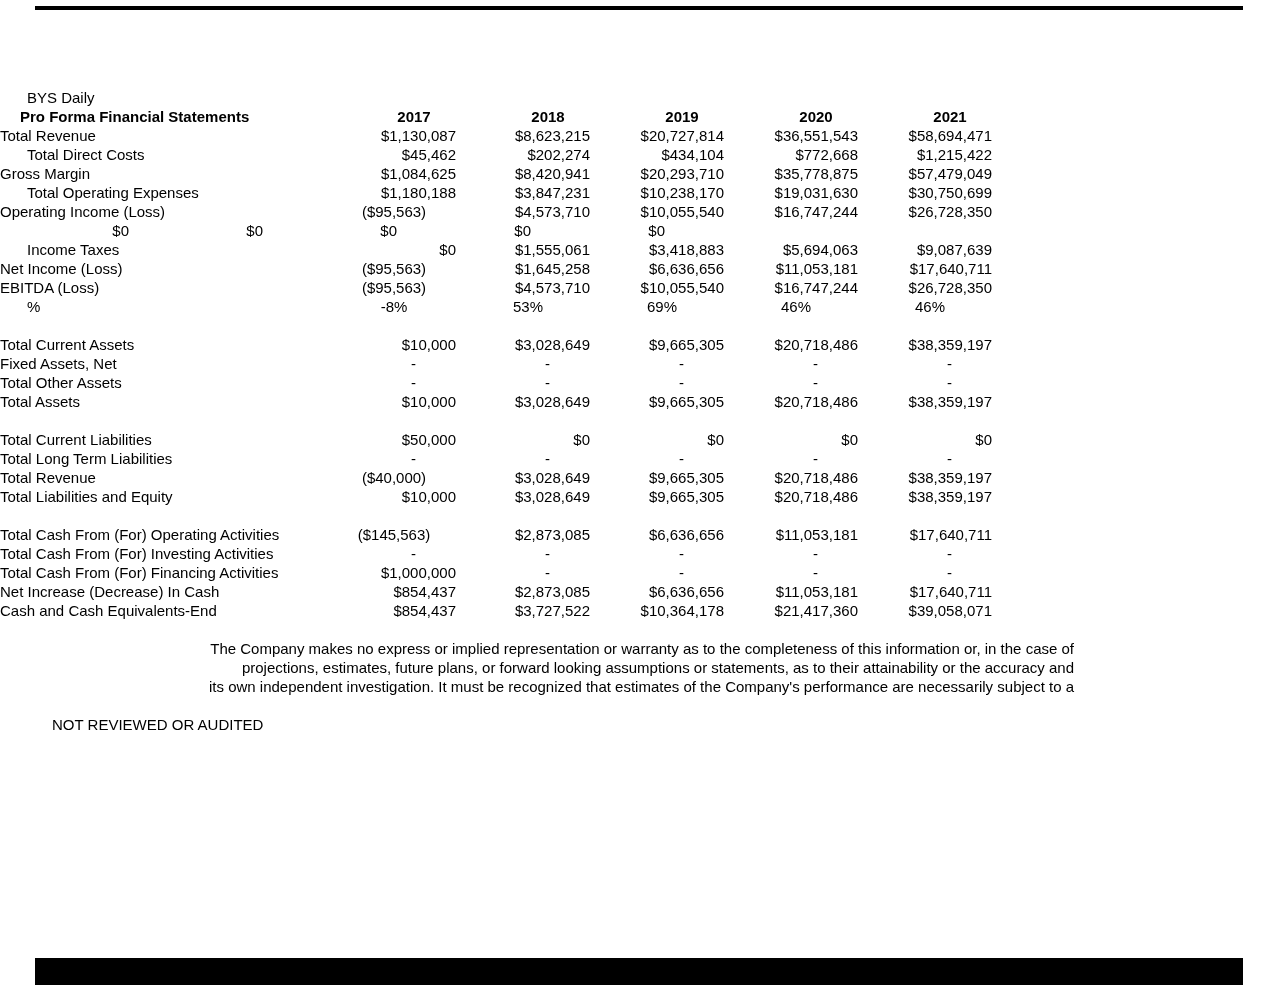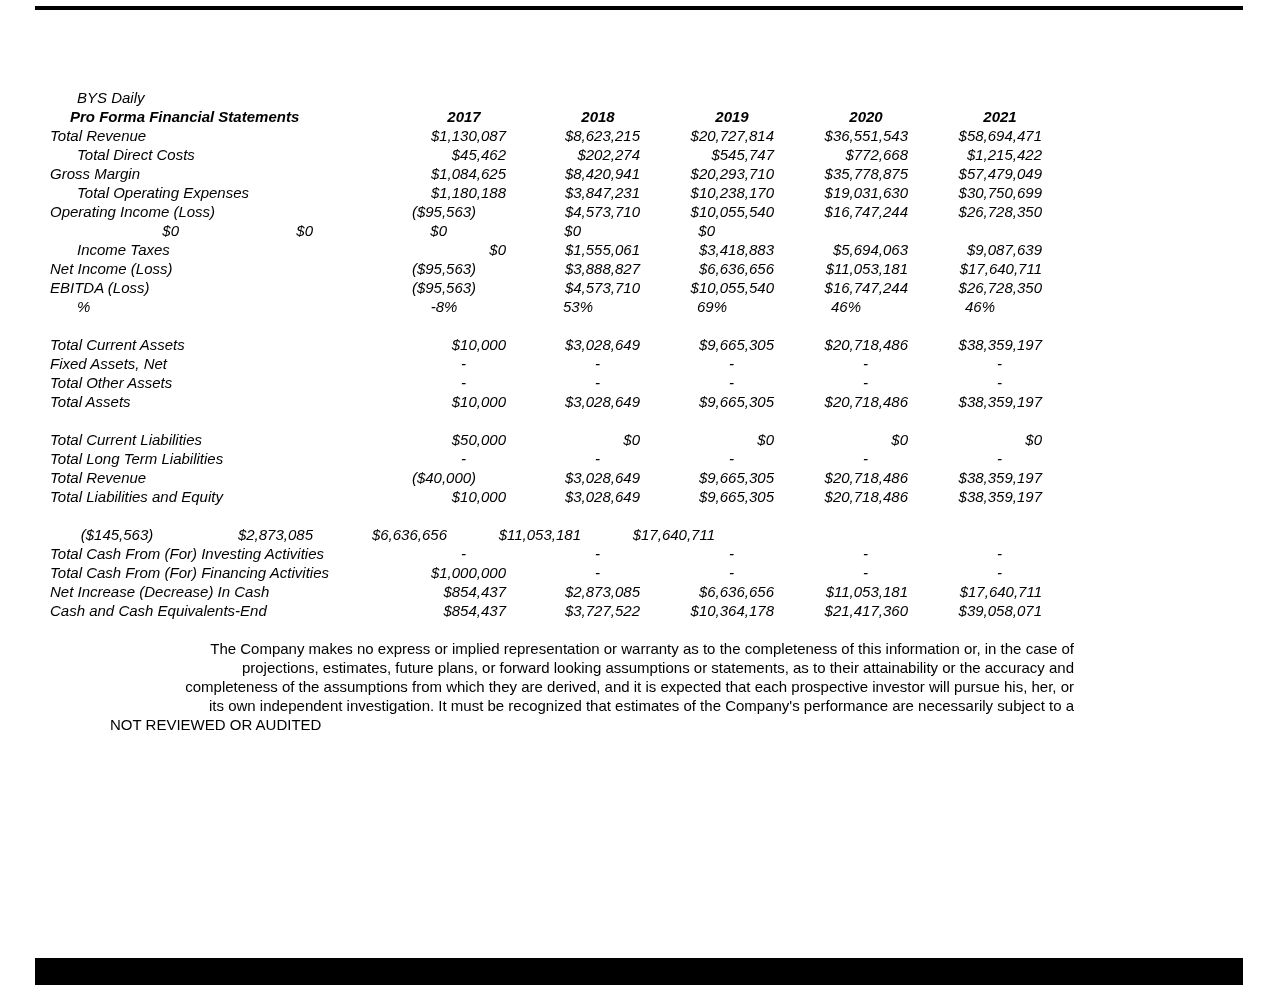--- a/index.html
+++ b/index.html
@@ -6,37 +6,37 @@
   html,body { width:1280px; height:989px; background:#ffffff; overflow:hidden; }
   body { position:relative; font-family:"Liberation Sans","DejaVu Sans",sans-serif; color:#000000; }
 
   .black-bar { position:absolute; left:35px; width:1208px; background:#000000; }
   .black-bar.top { top:6px; height:4px; }
   .black-bar.bottom { top:958px; height:27px; }
 
   .doc { position:absolute; left:0; top:88px; width:1280px;
          font-size:15px; line-height:19px; }
 
-  .row { display:flex; padding-left:50px; height:19px; white-space:nowrap;font-style:italic; }
+  .row { display:flex; height:19px; white-space:nowrap; }
   .label { flex:0 0 327px; width:327px; }
   .label.indent { padding-left:27px; }
   .label.title { font-weight:bold;margin-left:20px; }
 
   .cell { flex:0 0 134px; width:134px; text-align:right; }
   .cell.year { text-align:center; font-weight:bold; }
   .cell.cur  { padding-right:5px; }
   .cell.neg, .cell.pct { padding-right:0;text-align:center; }
   .cell.dash { padding-right:45px; }
 
   .spacer { height:19px; }
 
   .disclaimer { margin-top:19px; margin-left:50px; width:1024px; text-align:right; }
   .dline { height:19px; }
 
-  .footer-row { padding-left:110px; height:19px; }
+  .footer-row { margin-top:19px; padding-left:52px; height:19px; }
 </style>
 </head>
 <body>
 
 <div class="black-bar top"></div>
 <div class="black-bar bottom"></div>
 
 <div class="doc">
 
   <div class="row">
@@ -57,21 +57,21 @@
         <span class="cell cur">$1,130,087</span>
         <span class="cell cur">$8,623,215</span>
         <span class="cell cur">$20,727,814</span>
         <span class="cell cur">$36,551,543</span>
         <span class="cell cur">$58,694,471</span>
       </div>
       <div class="row">
         <span class="label indent">Total Direct Costs</span>
         <span class="cell cur">$45,462</span>
         <span class="cell cur">$202,274</span>
-        <span class="cell cur">$545,747</span>
+        <span class="cell cur">$434,104</span>
         <span class="cell cur">$772,668</span>
         <span class="cell cur">$1,215,422</span>
       </div>
       <div class="row">
         <span class="label">Gross Margin</span>
         <span class="cell cur">$1,084,625</span>
         <span class="cell cur">$8,420,941</span>
         <span class="cell cur">$20,293,710</span>
         <span class="cell cur">$35,778,875</span>
         <span class="cell cur">$57,479,049</span>
@@ -103,21 +103,21 @@
         <span class="label indent">Income Taxes</span>
         <span class="cell cur">$0</span>
         <span class="cell cur">$1,555,061</span>
         <span class="cell cur">$3,418,883</span>
         <span class="cell cur">$5,694,063</span>
         <span class="cell cur">$9,087,639</span>
       </div>
       <div class="row">
         <span class="label">Net Income (Loss)</span>
         <span class="cell neg">($95,563)</span>
-        <span class="cell cur">$3,888,827</span>
+        <span class="cell cur">$1,645,258</span>
         <span class="cell cur">$6,636,656</span>
         <span class="cell cur">$11,053,181</span>
         <span class="cell cur">$17,640,711</span>
       </div>
       <div class="row">
         <span class="label">EBITDA (Loss)</span>
         <span class="cell neg">($95,563)</span>
         <span class="cell cur">$4,573,710</span>
         <span class="cell cur">$10,055,540</span>
         <span class="cell cur">$16,747,244</span>
@@ -192,20 +192,21 @@
       <div class="row">
         <span class="label">Total Liabilities and Equity</span>
         <span class="cell cur">$10,000</span>
         <span class="cell cur">$3,028,649</span>
         <span class="cell cur">$9,665,305</span>
         <span class="cell cur">$20,718,486</span>
         <span class="cell cur">$38,359,197</span>
       </div>
       <div class="spacer"></div>
       <div class="row">
+        <span class="label">Total Cash From (For) Operating Activities</span>
         <span class="cell neg">($145,563)</span>
         <span class="cell cur">$2,873,085</span>
         <span class="cell cur">$6,636,656</span>
         <span class="cell cur">$11,053,181</span>
         <span class="cell cur">$17,640,711</span>
       </div>
       <div class="row">
         <span class="label">Total Cash From (For) Investing Activities</span>
         <span class="cell dash">-</span>
         <span class="cell dash">-</span>
@@ -235,21 +236,20 @@
         <span class="cell cur">$3,727,522</span>
         <span class="cell cur">$10,364,178</span>
         <span class="cell cur">$21,417,360</span>
         <span class="cell cur">$39,058,071</span>
       </div>
     </div>
 
   <div class="disclaimer">
       <div class="dline">The Company makes no express or implied representation or warranty as to the completeness of this information or, in the case of</div>
       <div class="dline">projections, estimates, future plans, or forward looking assumptions or statements, as to their attainability or the accuracy and</div>
-      <div class="dline">completeness of the assumptions from which they are derived, and it is expected that each prospective investor will pursue his, her, or</div>
       <div class="dline">its own independent investigation. It must be recognized that estimates of the Company's performance are necessarily subject to a</div>
     </div>
 
   <div class="footer-row">
     <span>NOT REVIEWED OR AUDITED</span>
   </div>
 
 </div>
 
 </body></html>

